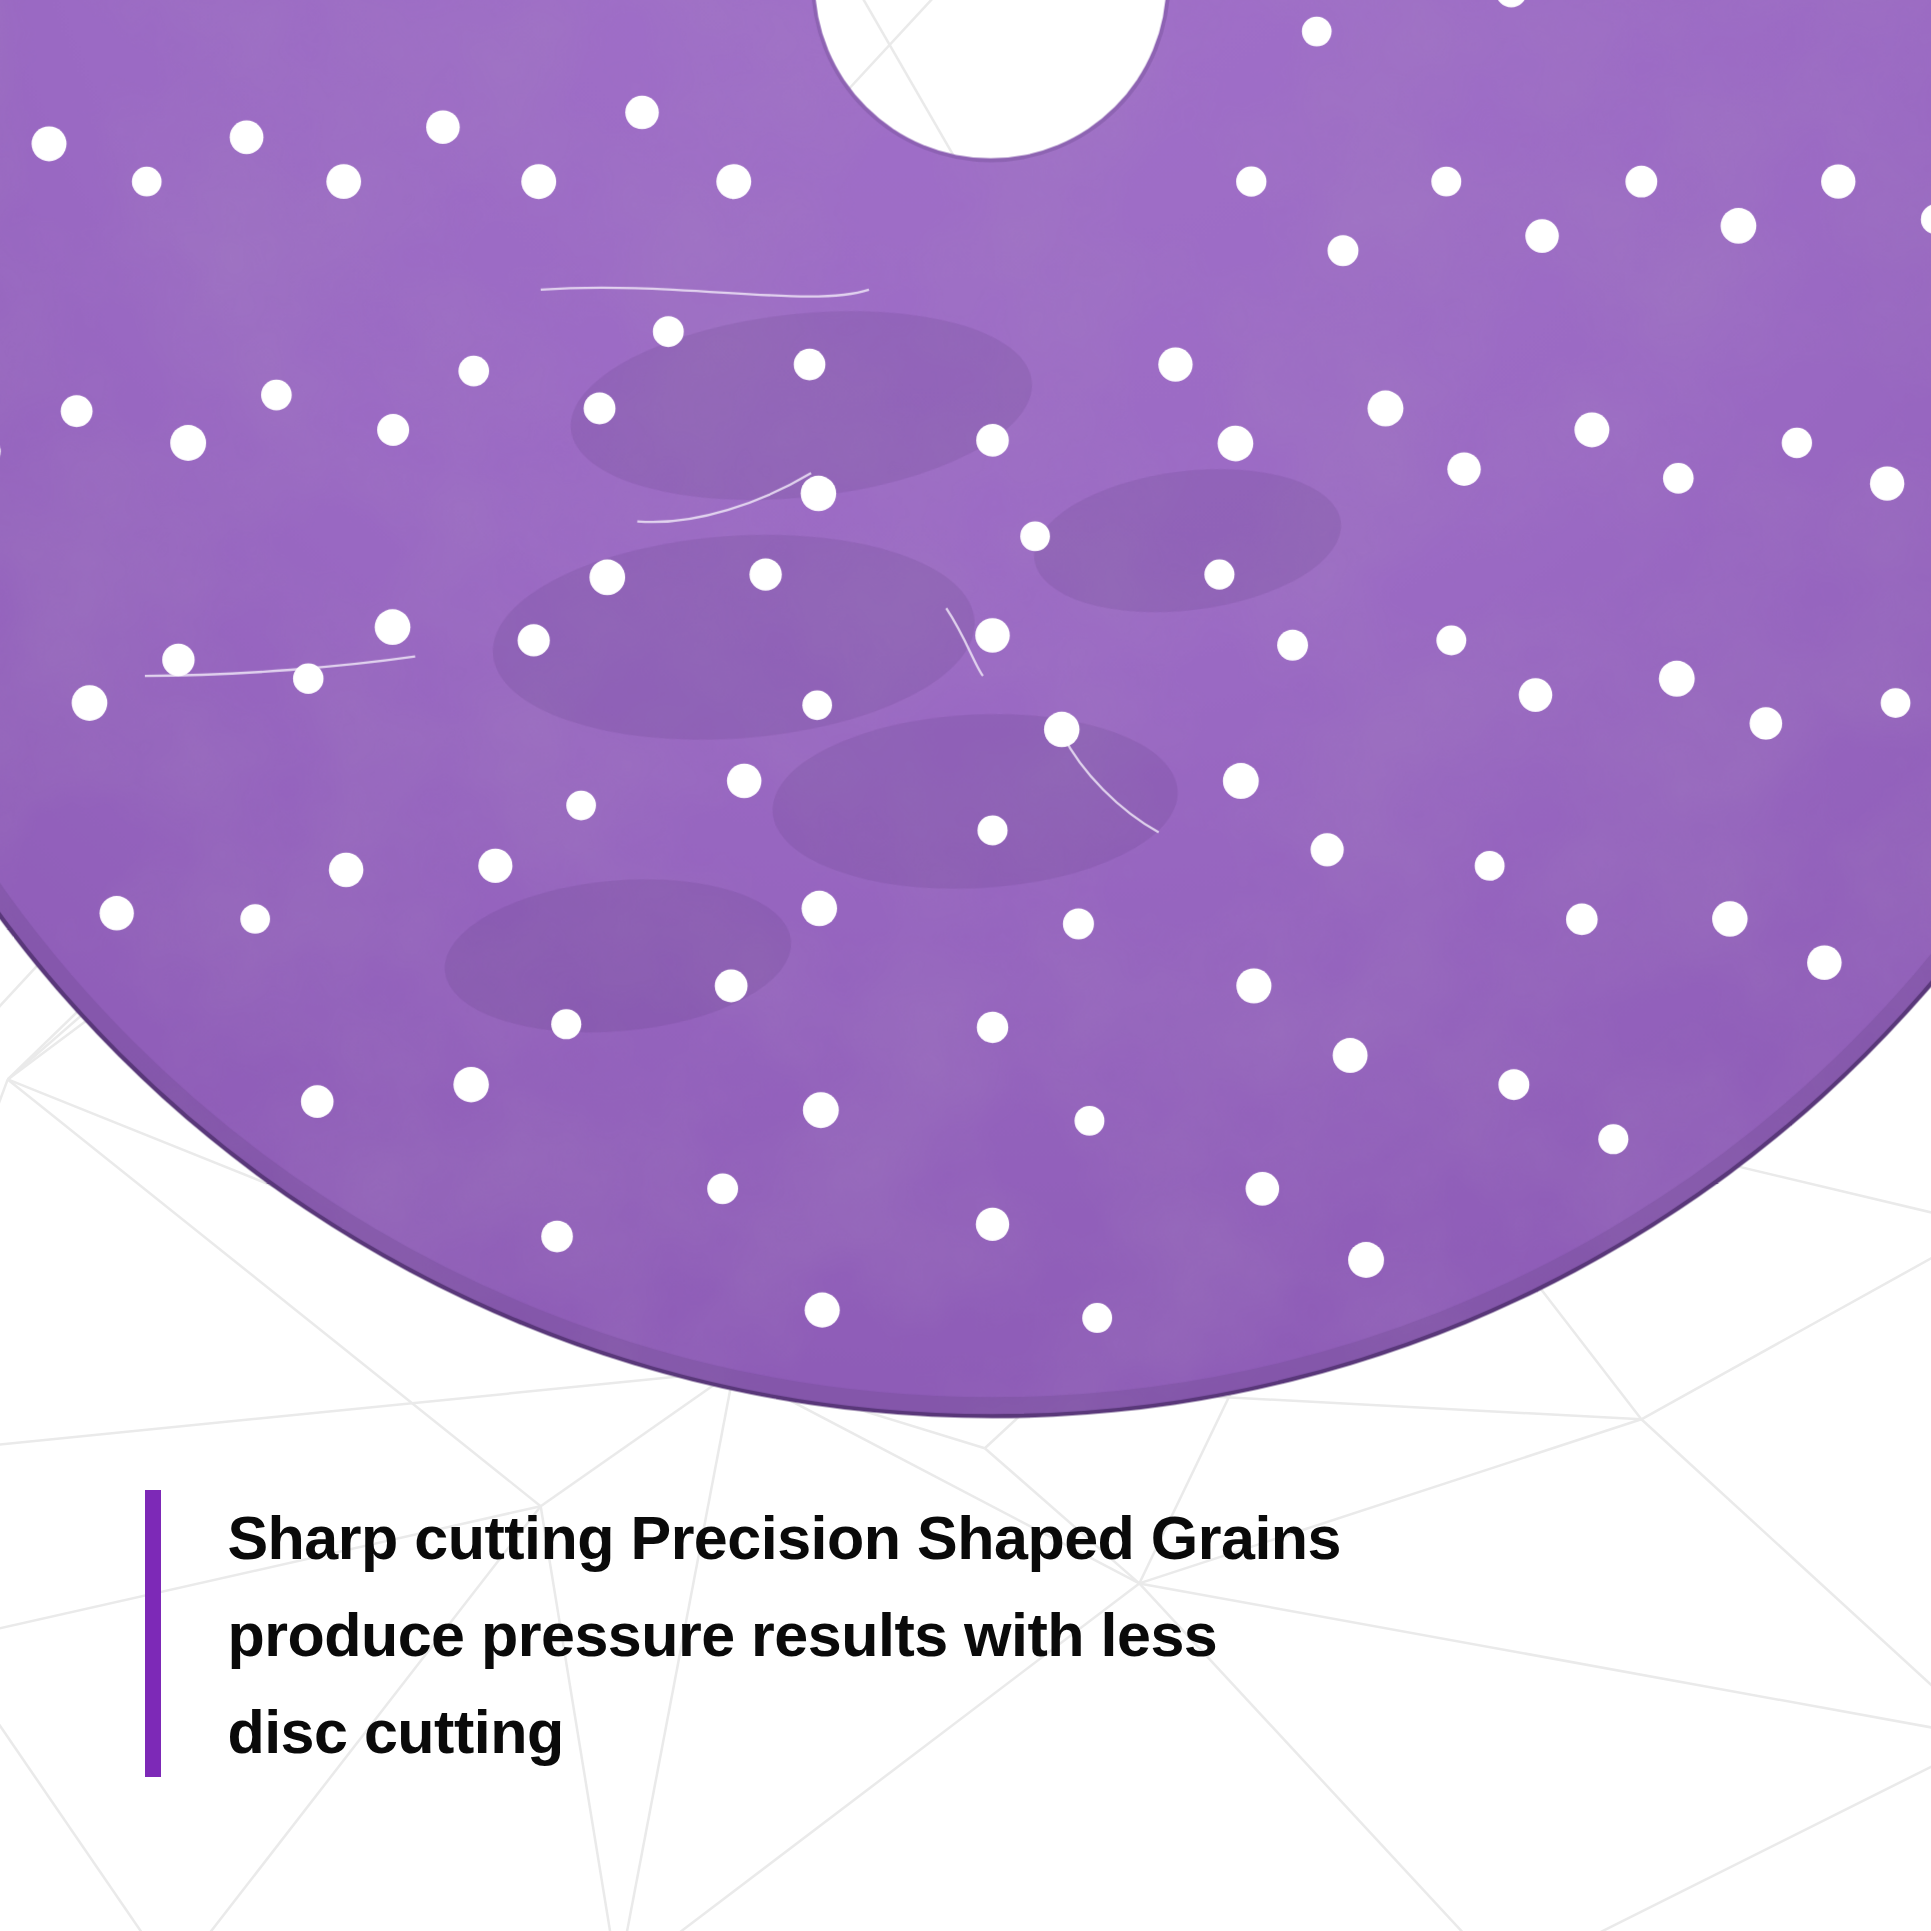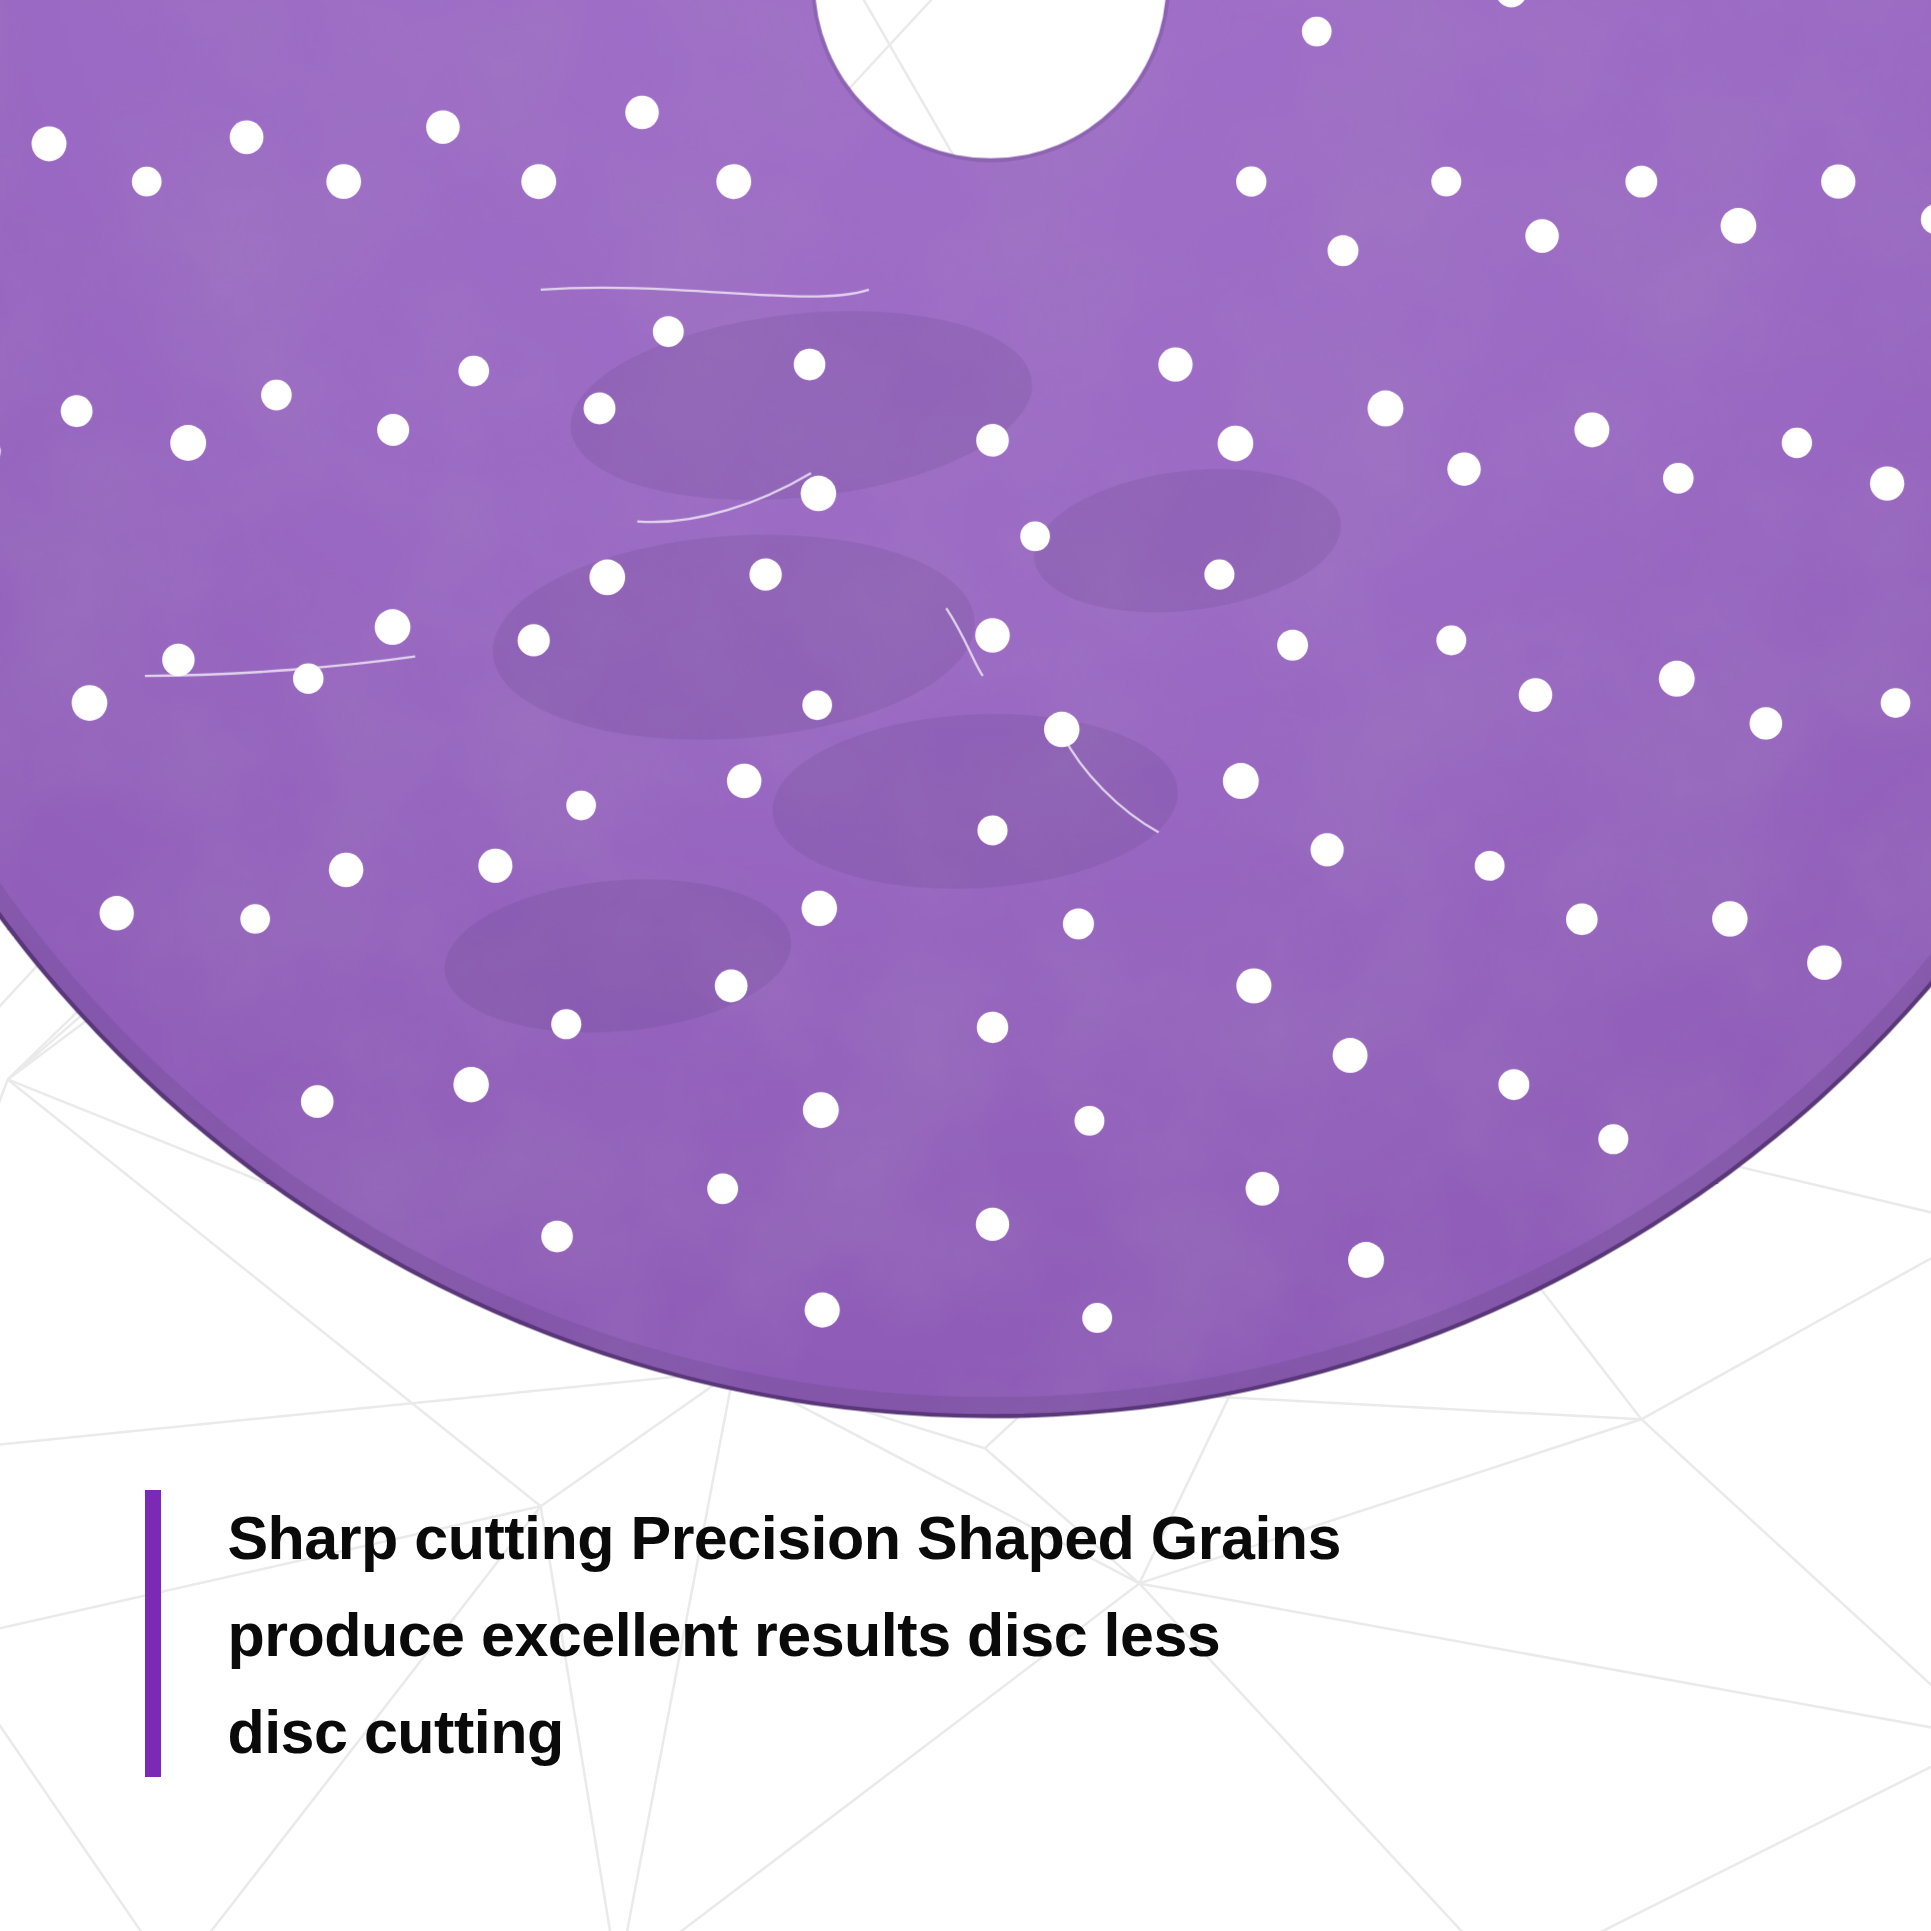--- a/index.html
+++ b/index.html
@@ -243,19 +243,19 @@
         <circle cx="328.6" cy="1140.9" r="16.9" fill="#ffffff"></circle>
         <circle cx="120.9" cy="945.8" r="17.8" fill="#ffffff"></circle>
         <circle cx="-34.1" cy="706.7" r="15.7" fill="#ffffff"></circle>
       </g>
   </svg>
 
   <div id="caption">
     <div id="accent-bar"></div>
     <div id="caption-text">
       <div>Sharp cutting Precision Shaped Grains</div>
-      <div>produce excellent results disc less</div>
+      <div>produce pressure results with less</div>
       <div>disc cutting</div>
     </div>
   </div>
 
 </div>
 
 
 </body></html>

